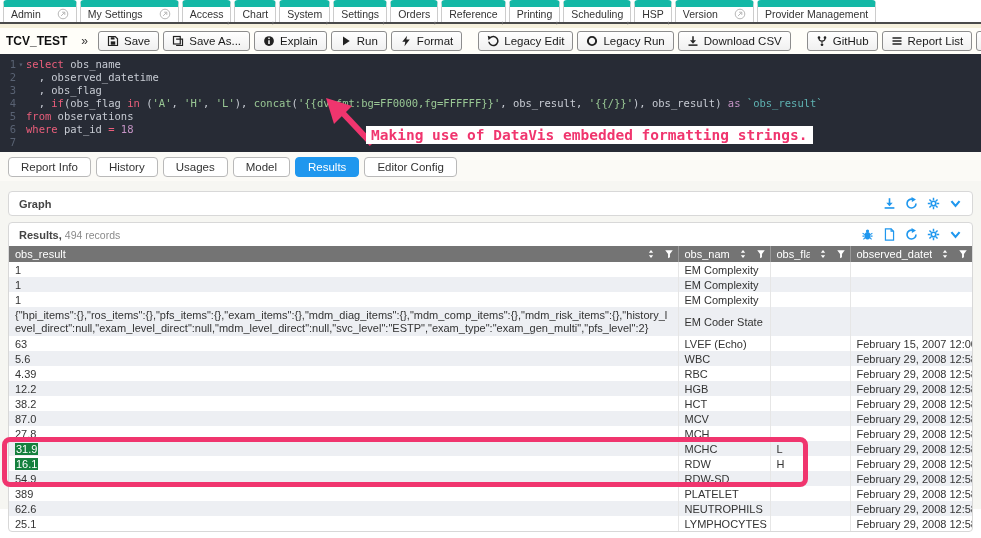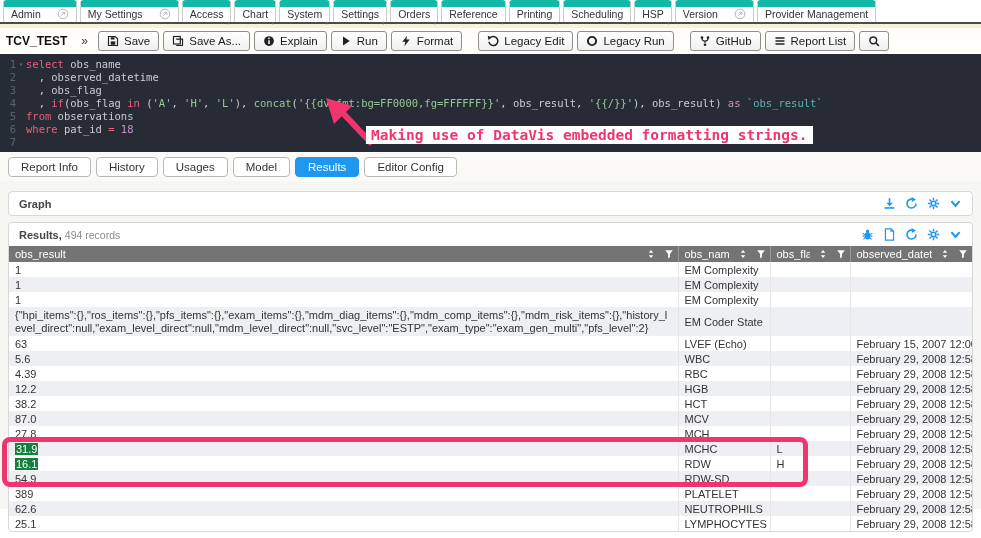--- a/index.html
+++ b/index.html
@@ -242,20 +242,30 @@
 
   <button class="tb-btn">
     <span class="ico">
           <svg viewBox="0 0 16 16">
             <circle cx="8" cy="8" r="5.5" fill="none" stroke="currentColor" stroke-width="2.6"></circle>
           </svg>
         </span>
     <span class="lbl">Legacy Run</span>
   </button>
 
+  <button class="tb-btn">
+    <span class="ico">
+          <svg viewBox="0 0 16 16">
+            <path d="M8 1.5 V7.5" stroke="currentColor" stroke-width="2"></path>
+            <path d="M4 7 L8 11.5 L12 7 Z" fill="currentColor"></path>
+            <path d="M2 13.5 H14" stroke="currentColor" stroke-width="2"></path>
+          </svg>
+        </span>
+    <span class="lbl">Download CSV</span>
+  </button>
 
   <button class="tb-btn gap">
     <span class="ico">
           <svg viewBox="0 0 16 16">
             <circle cx="4" cy="3.5" r="1.8" fill="currentColor"></circle>
             <circle cx="12" cy="3.5" r="1.8" fill="currentColor"></circle>
             <circle cx="8" cy="13" r="1.8" fill="currentColor"></circle>
             <path d="M4 5 C4 9 12 9 12 5 M8 8.5 V11" stroke="currentColor" fill="none" stroke-width="1.5"></path>
           </svg>
         </span>

